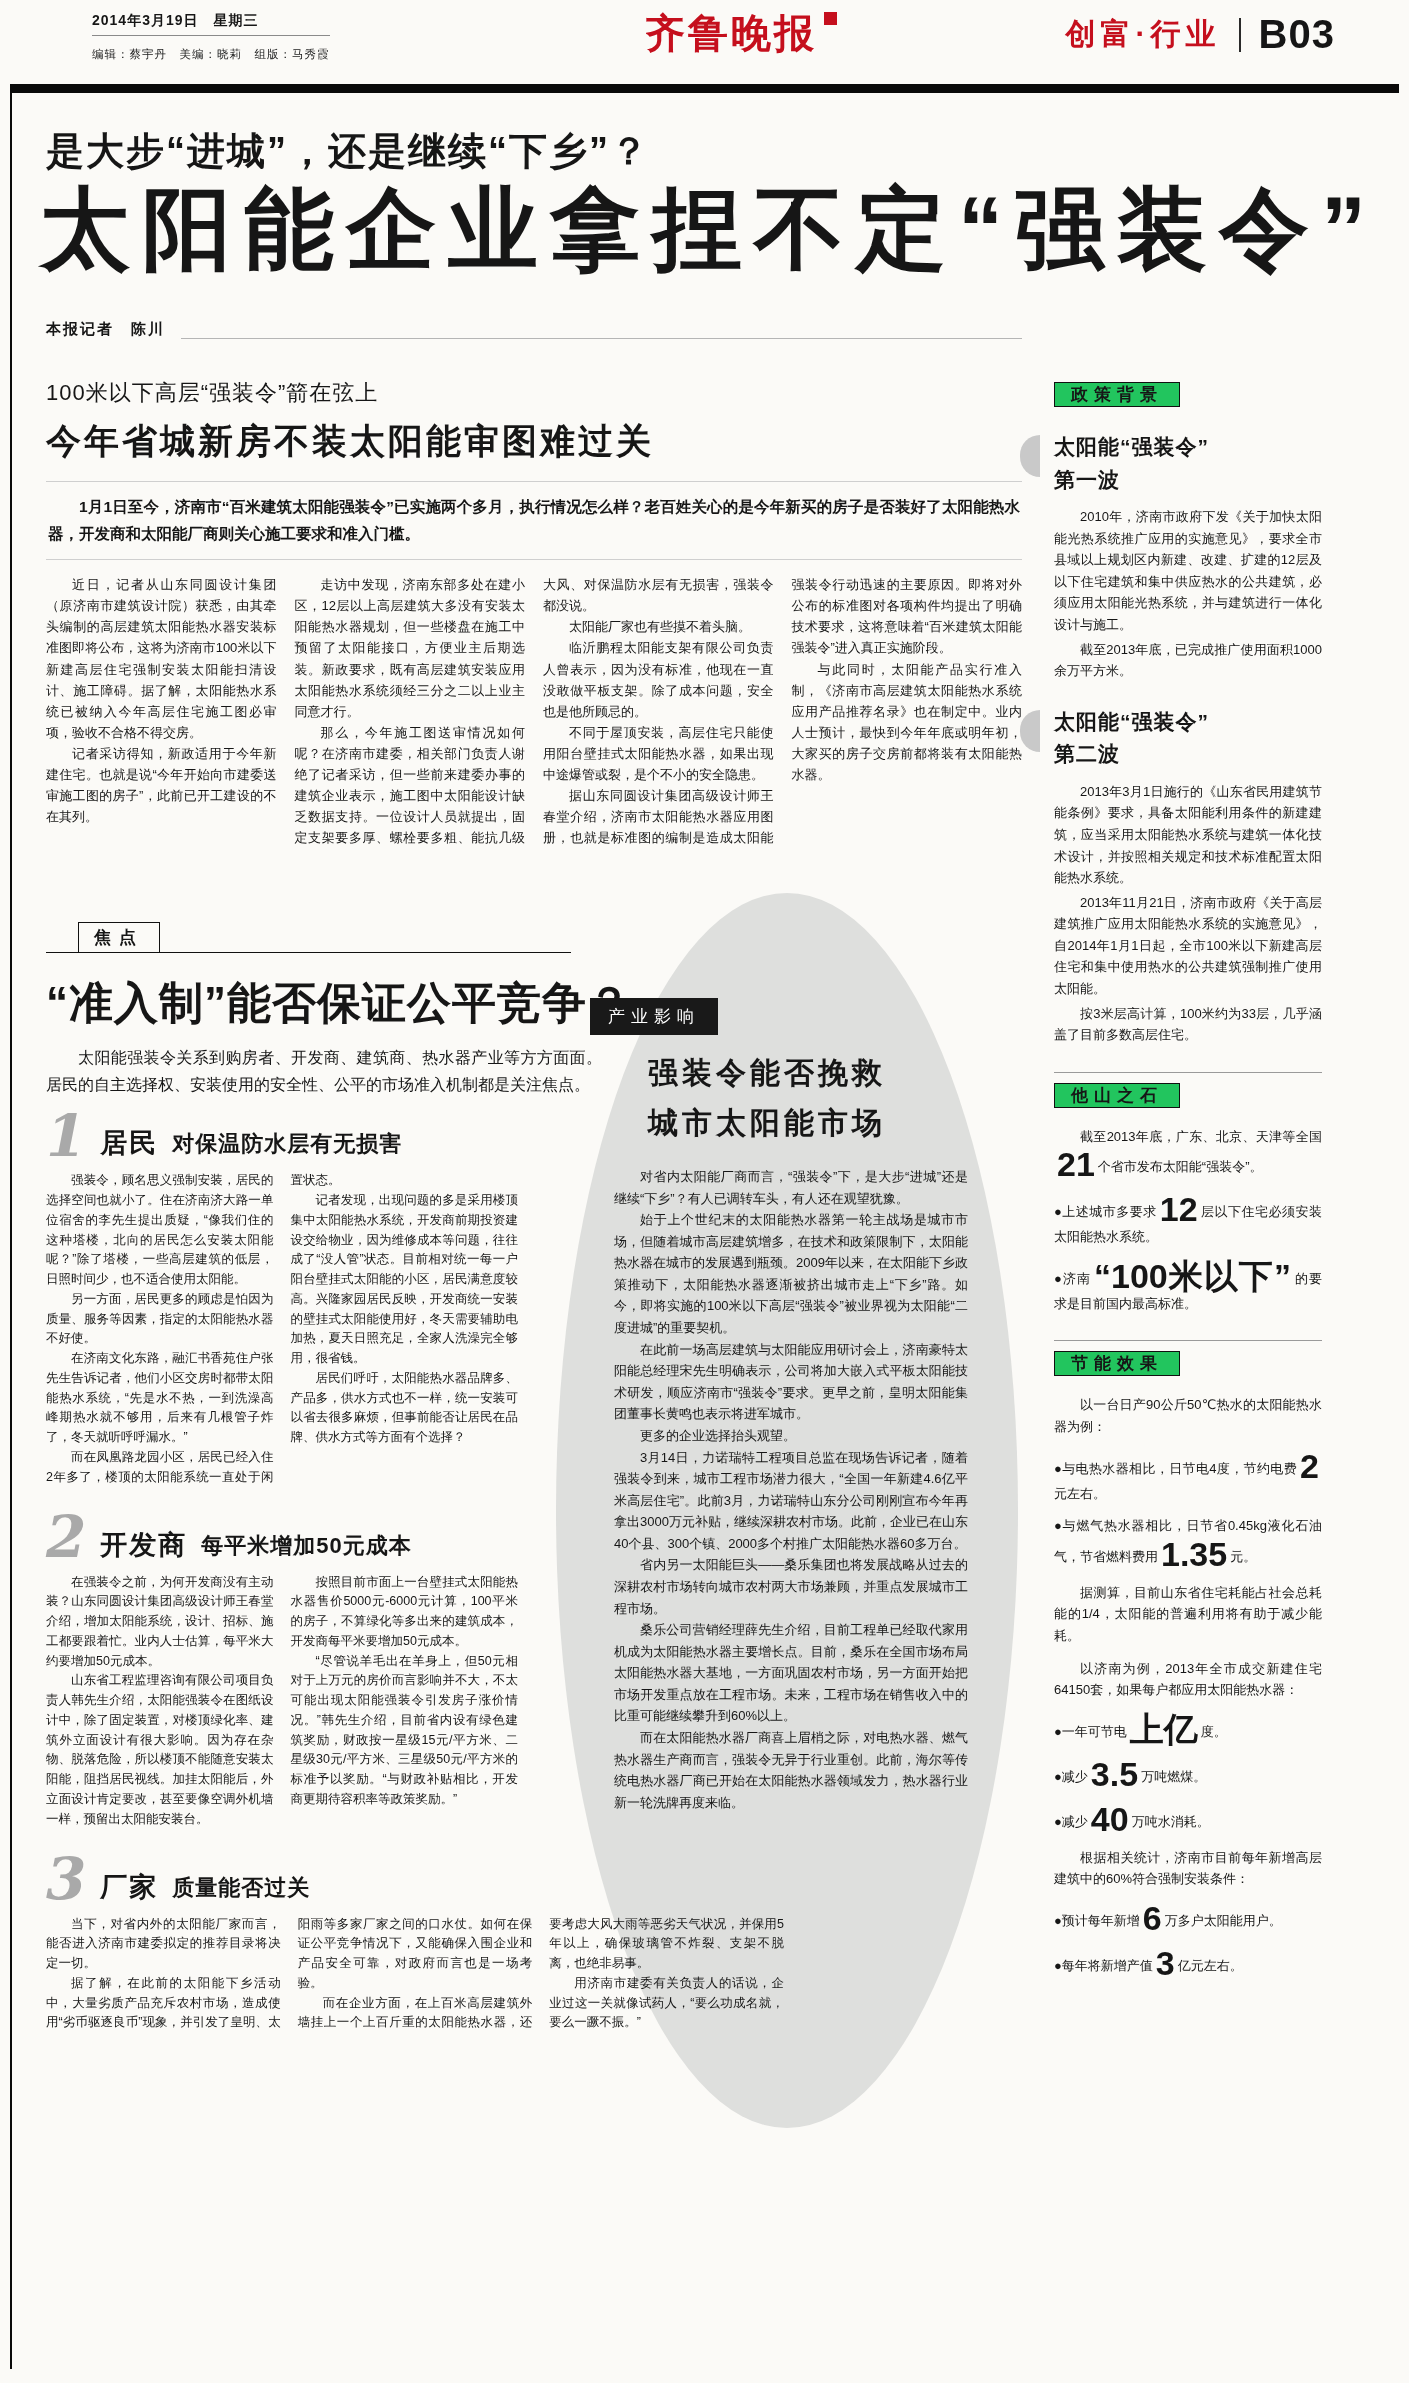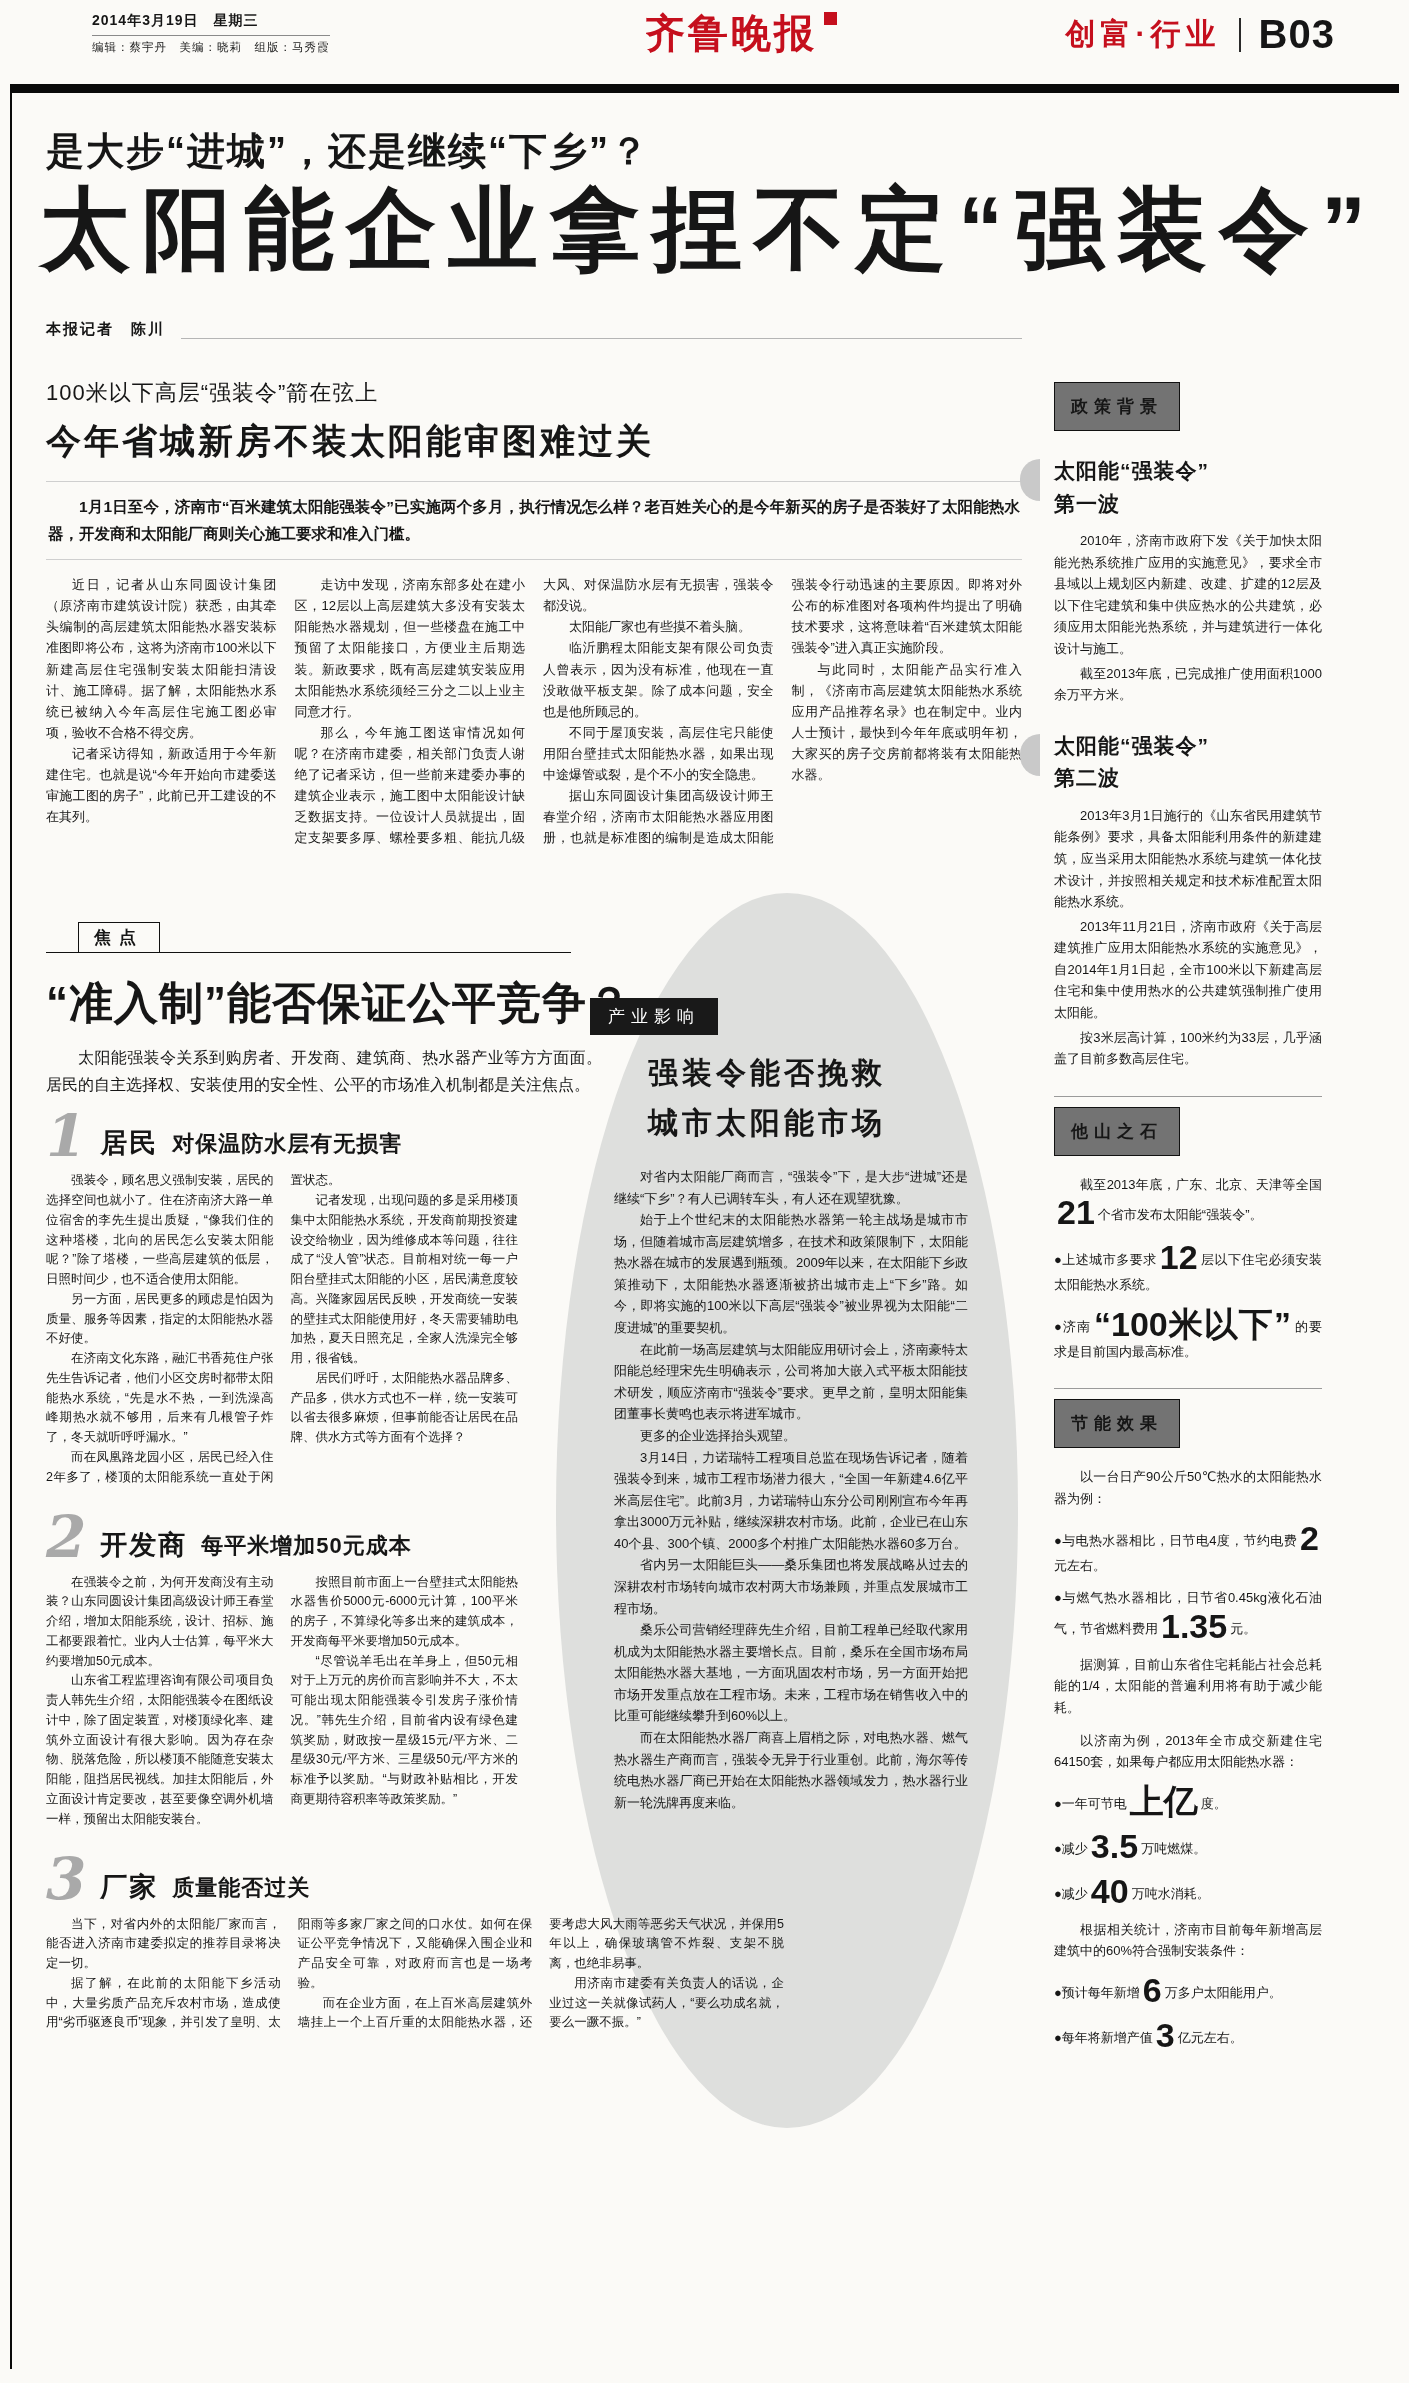--- a/index.html
+++ b/index.html
@@ -5,21 +5,21 @@
   * { margin:0; padding:0; box-sizing:border-box; }
   html,body { background:#ffffff; }
   .page {
     position:relative; width:1409px; height:2383px; margin:0 auto;
     background:#fbfaf7; color:#161616; overflow:hidden;
     font-family:"Liberation Sans","DejaVu Sans",sans-serif;
   }
   
   .mh-left { position:absolute; left:92px; top:12px; }
   .mh-date { font-size:14px; font-weight:700; letter-spacing:1px; }
-  .mh-staff { margin-top:5px; padding-top:4px; border-top:1px solid #8a8a8a; font-size:11.5px; color:#222; letter-spacing:1px; }
+  .mh-staff { margin-top:5px; padding-top:11px; border-top:1px solid #8a8a8a; font-size:11.5px; color:#222; letter-spacing:1px; }
   .mh-logo { position:absolute; left:645px; top:6px; display:flex; align-items:flex-start; gap:7px;
              color:#c50f1d; font-weight:900; font-size:40px; letter-spacing:3px;
              font-family:"DejaVu Serif","Liberation Serif",serif; }
   .mh-seal { width:13px; height:13px; background:#c50f1d; margin-top:6px; }
   .mh-right { position:absolute; right:74px; top:12px; display:flex; align-items:center; gap:18px;margin-left:20px; }
   .mh-section { color:#c50f1d; font-size:30px; font-weight:900; letter-spacing:5px; }
   .mh-divider { width:2px; height:34px; background:#2a2a2a; }
   .mh-page-no { font-size:40px; font-weight:900; letter-spacing:1px; }
   .top-rule { position:absolute; left:10px; right:10px; top:84px; height:9px; background:#0a0a0a; }
   .left-rule { position:absolute; left:10px; top:93px; bottom:14px; width:2px; background:#0a0a0a; }
@@ -59,22 +59,22 @@
   .sec-num { font-family:"DejaVu Serif","Liberation Serif",serif; font-style:italic; font-weight:700;
              font-size:58px; line-height:0.85; color:#a9a9a9; }
   .sec-title-strong { font-size:27px; font-weight:900; letter-spacing:2px; }
   .sec-title-rest { font-size:22px; font-weight:800; letter-spacing:1px; padding-bottom:2px; }
   .sec-body { column-count:2; column-gap:17px; font-size:12.5px; line-height:1.58; text-align:justify; }
   .sec.three-col { width:738px; }
   .sec.three-col .sec-body { column-count:3; }
   
   .sidebar { position:absolute; left:1054px; top:372px; width:268px; }
   .side-label-row { margin-bottom:18px; margin-top:10px; }
-  .side-label { display:inline-block; border:1.5px solid #111; padding:12px 16px; font-size:17px;
-                font-weight:700; letter-spacing:6px; background:#737373; }
+  .side-label { display:inline-block; border:1.5px solid #111; padding:0 16px; font-size:17px;
+                font-weight:700; letter-spacing:6px; background:#22c55e; }
   .side-sep { border-top:1px solid #9a9a9a; margin-top:26px; }
   .wave { position:relative; margin-top:24px; }
   .wave-bullet { position:absolute; left:-34px; top:4px; width:20px; height:42px; background:#c9c9c9;
                  border-radius:21px 0 0 21px; }
   .wave-title { font-size:21px; font-weight:900; line-height:1.55; letter-spacing:1px; margin-bottom:10px; }
   .side-text p { font-size:13px; line-height:1.66; text-align:justify; text-indent:2em; margin:0 0 3px 0; }
   .num-item { font-size:13px; line-height:1.66; text-align:justify; text-indent:2em; margin-bottom:11px; }
   .num-item.bulleted { text-indent:0; }
   .big-num { font-size:34px; font-weight:900; line-height:1; padding:0 3px; vertical-align:-5px; }
 </style>

